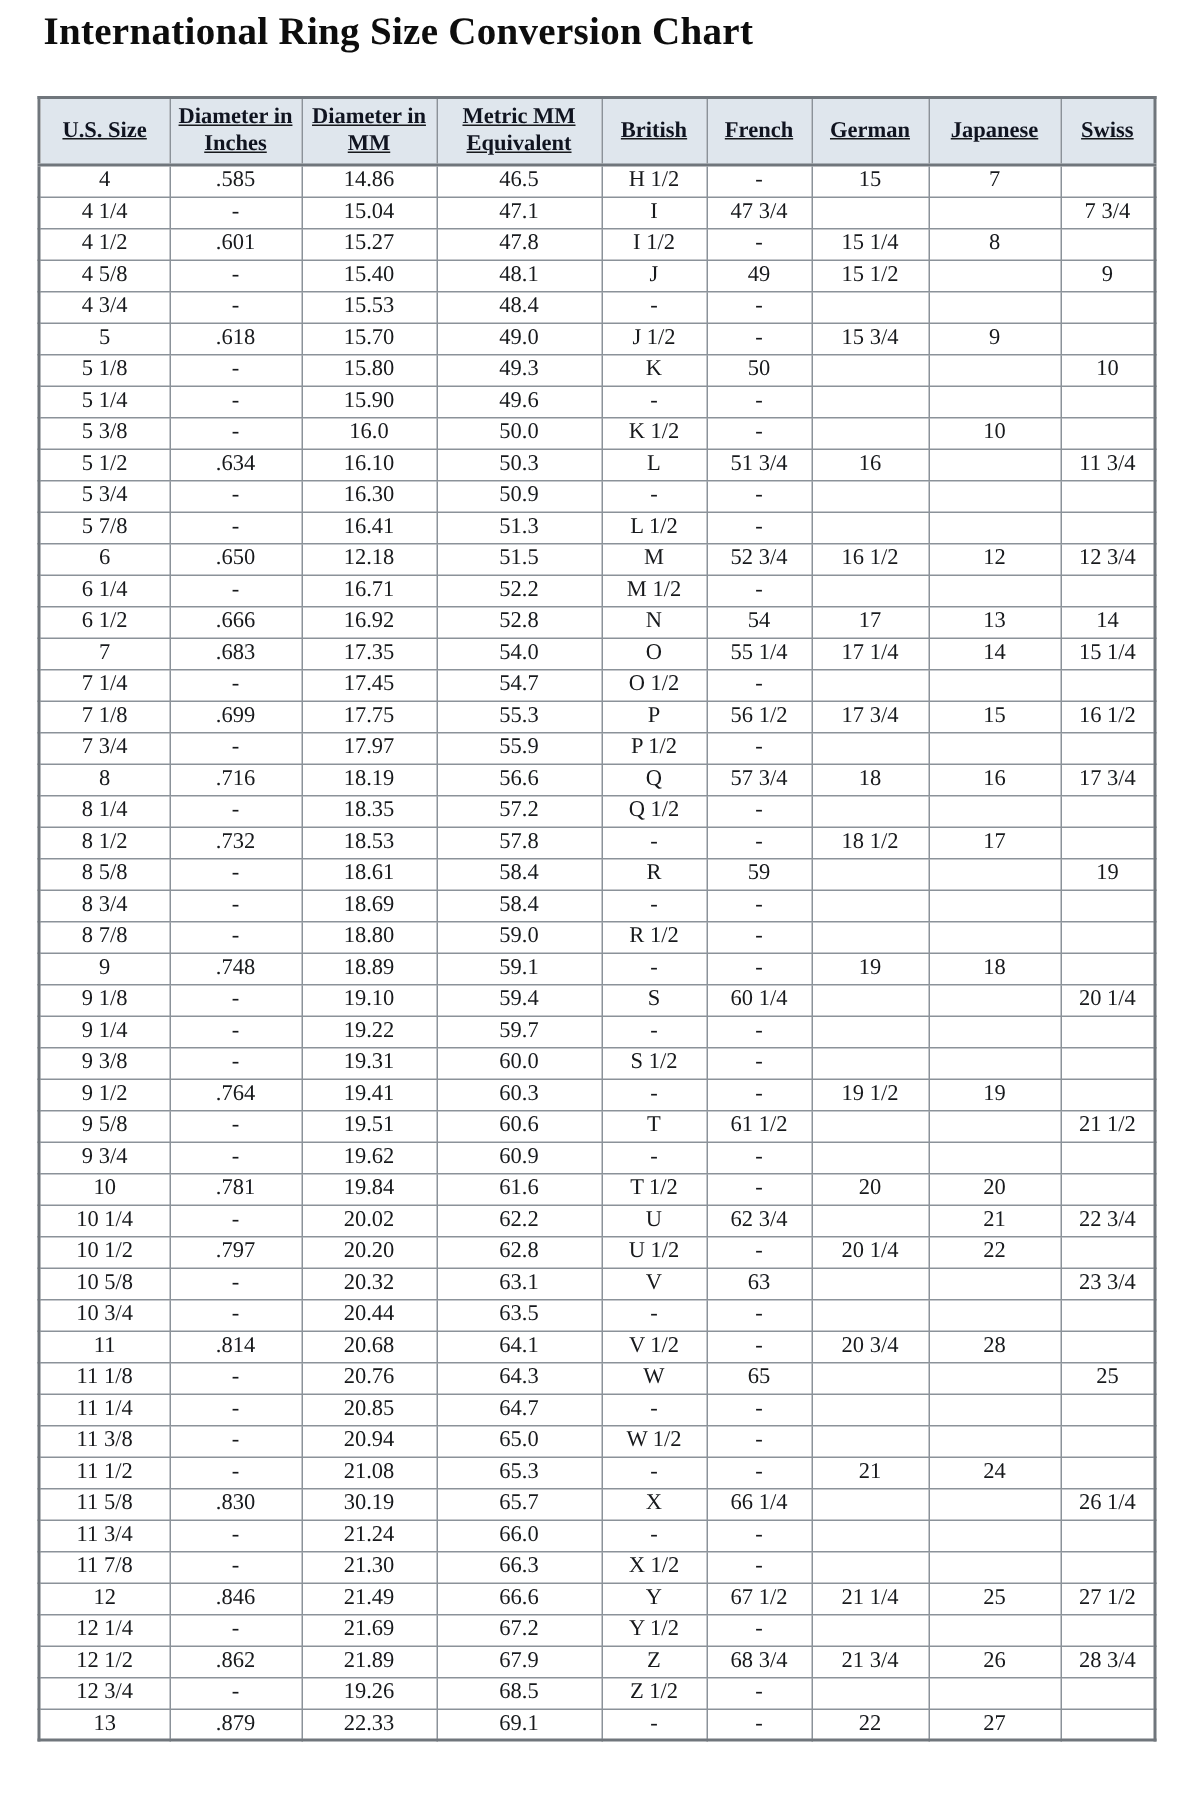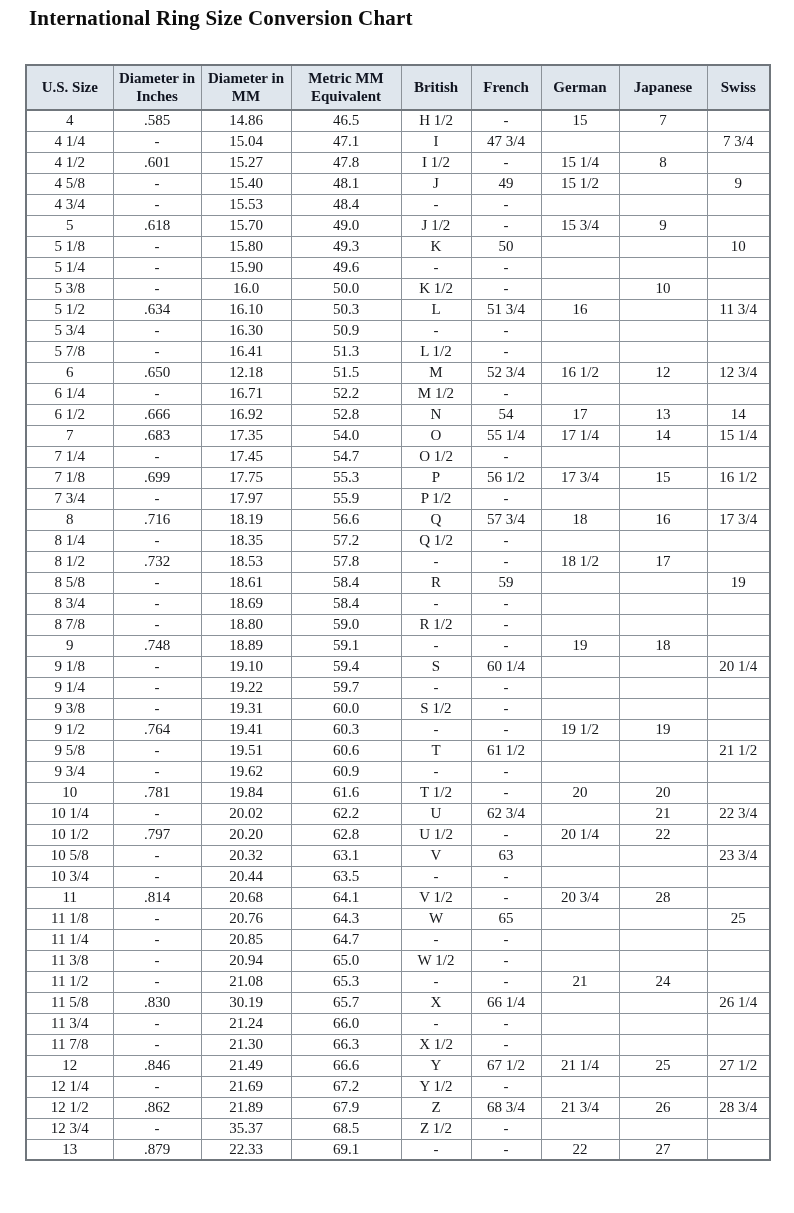--- a/index.html
+++ b/index.html
@@ -14,21 +14,21 @@
   .page {
     position: relative;
     width: 794px;
     height: 1213px;
     overflow: hidden;
   }
   .page-title {
     position: absolute;
     left: 29px;
     top: 6px;
-    font-size: 21px;
+    font-size: 26px;
     font-weight: bold;
     letter-spacing: 0.2px;
     color: #0d0d0d;
     margin: 0;
     white-space: nowrap;
   }
   table.ring-table {
     position: absolute;
     left: 25px;
     top: 64px;
@@ -45,20 +45,21 @@
     vertical-align: middle;
     padding: 0 2px;
     overflow: hidden;
     white-space: nowrap;
   }
   table.ring-table {
     border: 2px solid #70767c;
   }
   table.ring-table thead tr {
     height: 45px;
+    text-decoration: underline;
   }
   table.ring-table thead th {
     background: #dfe6ed;
     font-weight: bold;
     font-size: 15px;
     line-height: 1.15;
     color: #101420;
     white-space: normal;
     border-bottom: 2px solid #70767c;
   }
@@ -636,21 +637,21 @@
           <td>67.9</td>
           <td>Z</td>
           <td>68 3/4</td>
           <td>21 3/4</td>
           <td>26</td>
           <td>28 3/4</td>
         </tr>
         <tr>
           <td>12 3/4</td>
           <td>-</td>
-          <td>35.37</td>
+          <td>19.26</td>
           <td>68.5</td>
           <td>Z 1/2</td>
           <td>-</td>
           <td></td>
           <td></td>
           <td></td>
         </tr>
         <tr>
           <td>13</td>
           <td>.879</td>

